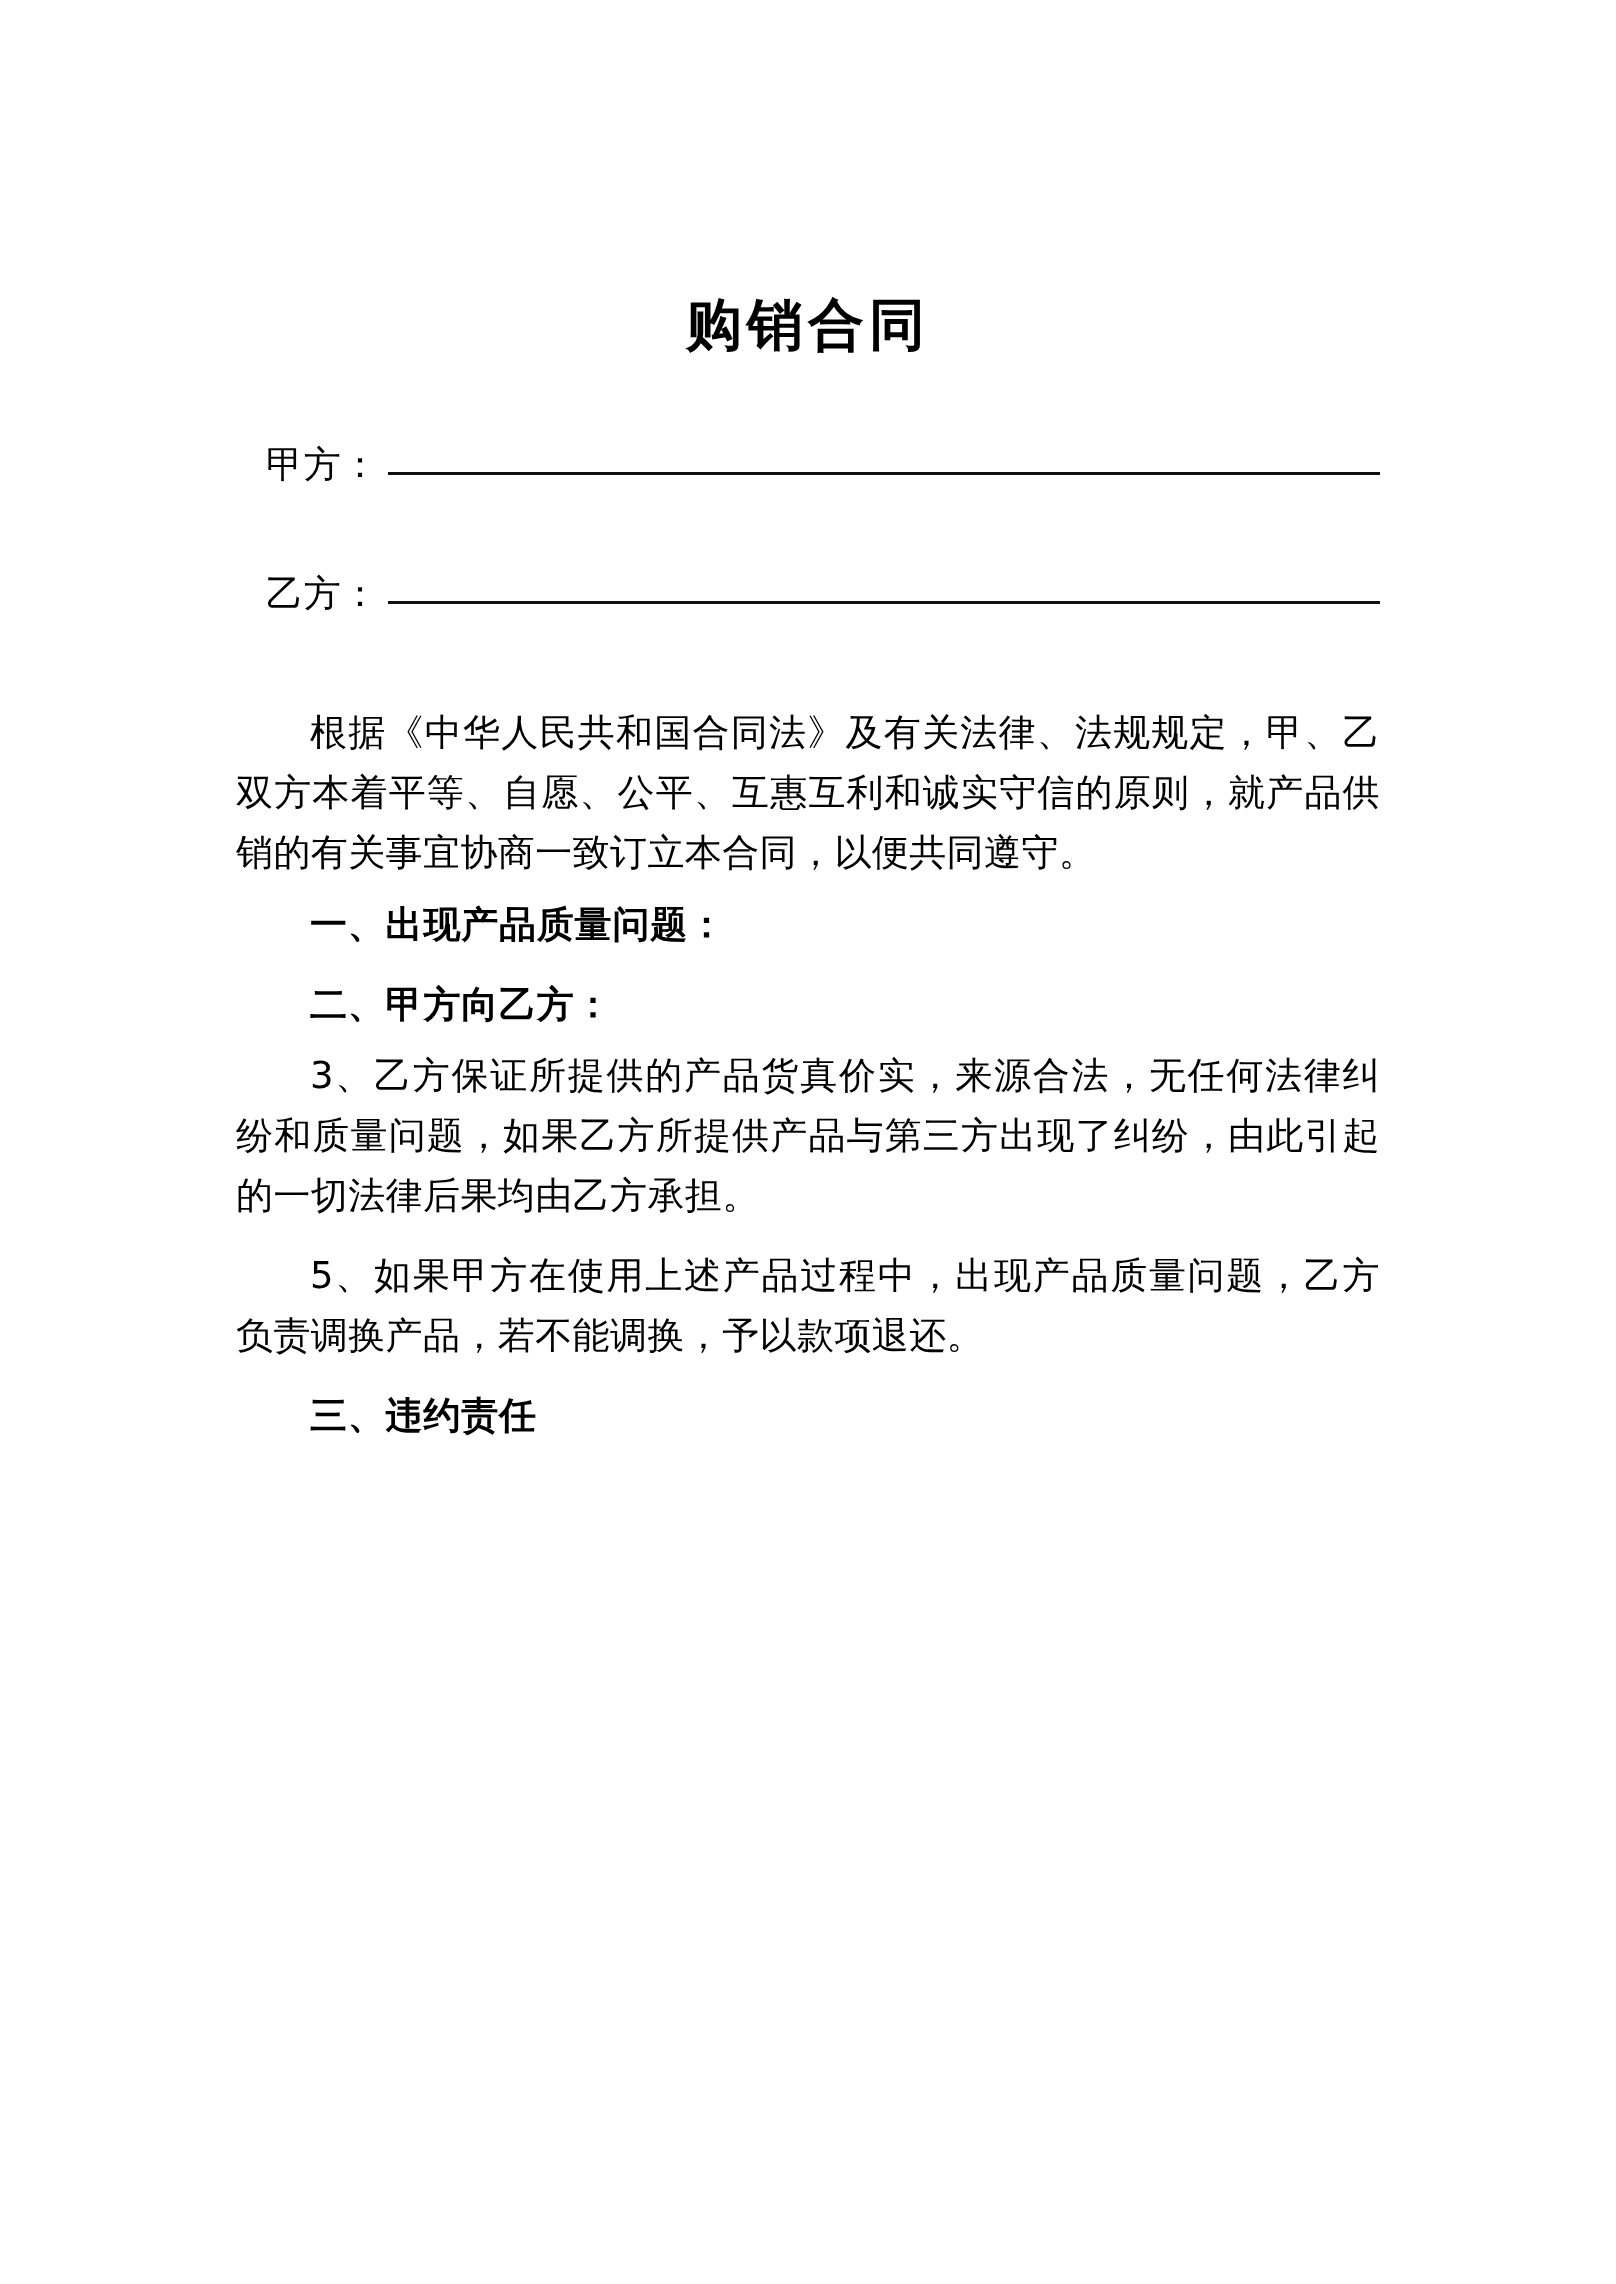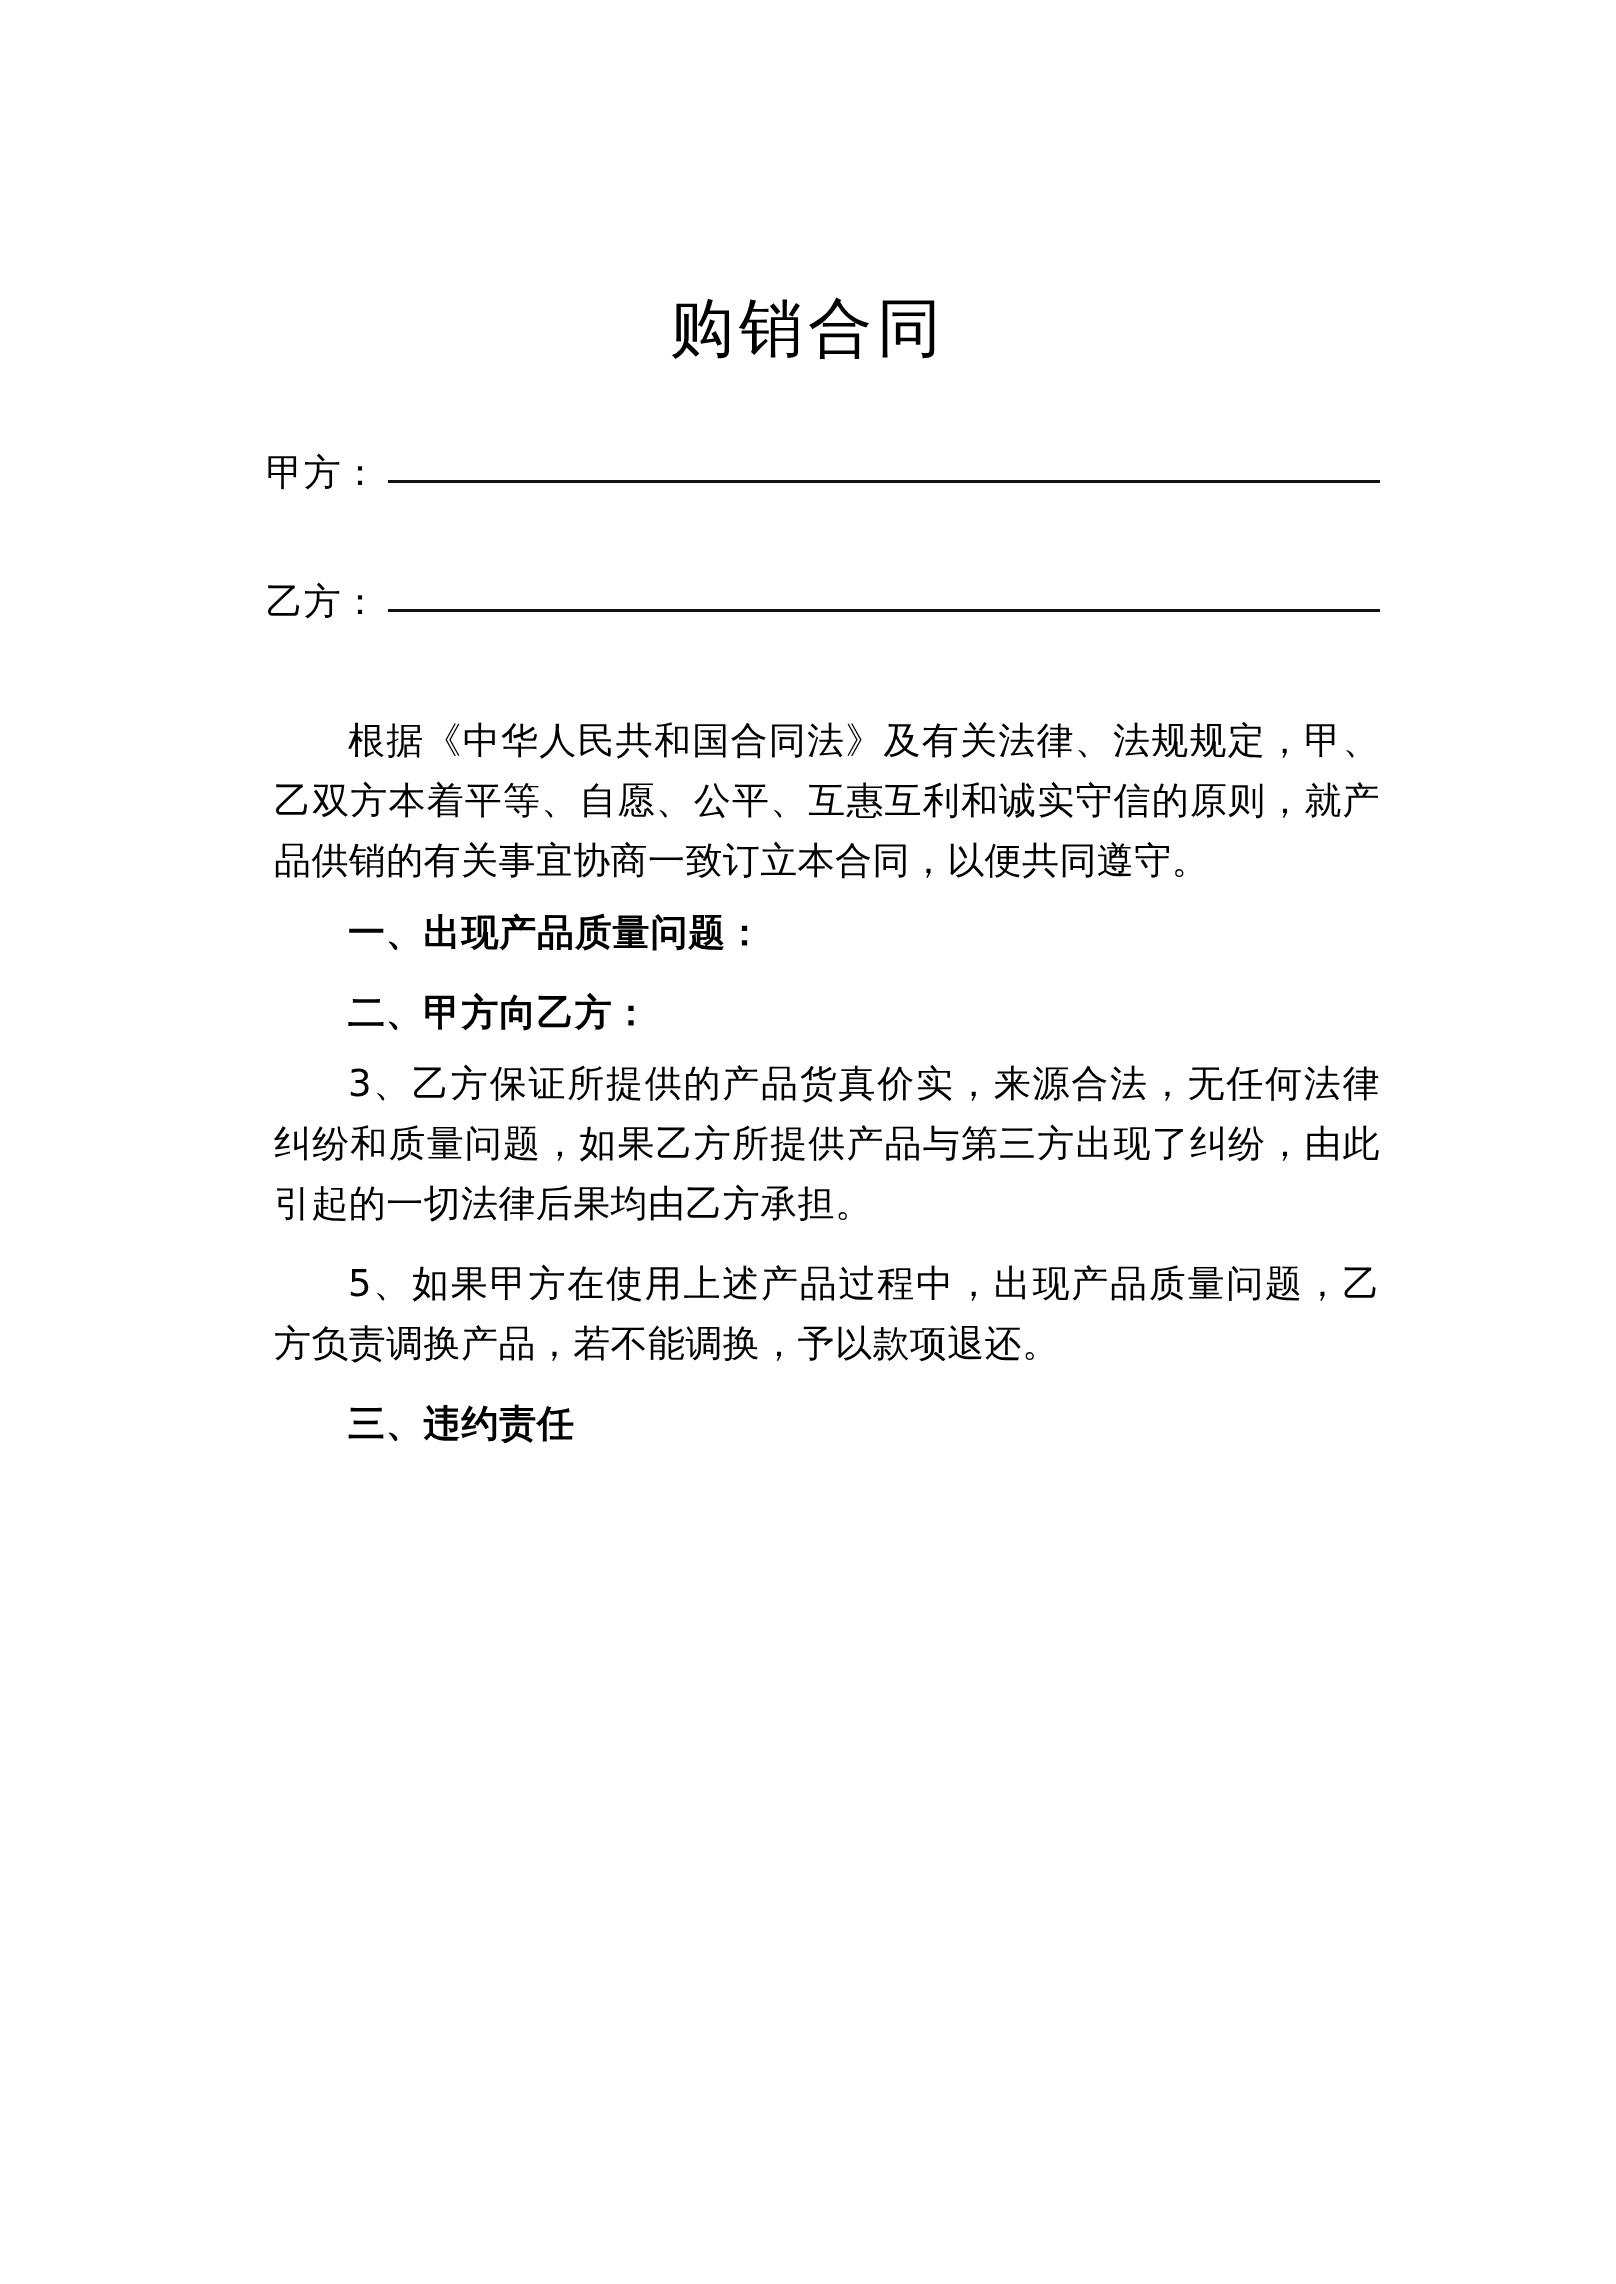--- a/index.html
+++ b/index.html
@@ -19,22 +19,22 @@
     width: 1616px;
     height: 2284px;
     background: #ffffff;
     box-sizing: border-box;
     padding: 0 236px;
   }
   
   .doc-title {
     text-align: center;
     font-family: "DejaVu Serif", "Liberation Serif", serif;
-    font-weight: normal;
-    font-size: 64px;
+    font-weight: bold;
+    font-size: 56px;
     line-height: 1;
     letter-spacing: 5px;
     padding-top: 296px;
     margin: 0;
     white-space: nowrap;
   }
   
   .party-block {
     margin-top: 93px;
   }
@@ -55,21 +55,20 @@
     flex: 1 1 auto;
     border-bottom: 3.4px solid #111111;
     height: 29px;
     margin-left: 8.4px;
     position: relative;
     top: -1.7px;
   }
   
   .body-wrap {
     margin-top: 52px;
-    margin-left: 38px;
   }
   p.para {
     margin: 0;
     font-size: 37px;
     line-height: 1.62;
     text-align: justify;
     text-justify: inter-ideograph;
     letter-spacing: 0.4px;
   }
   p.para.indent {

